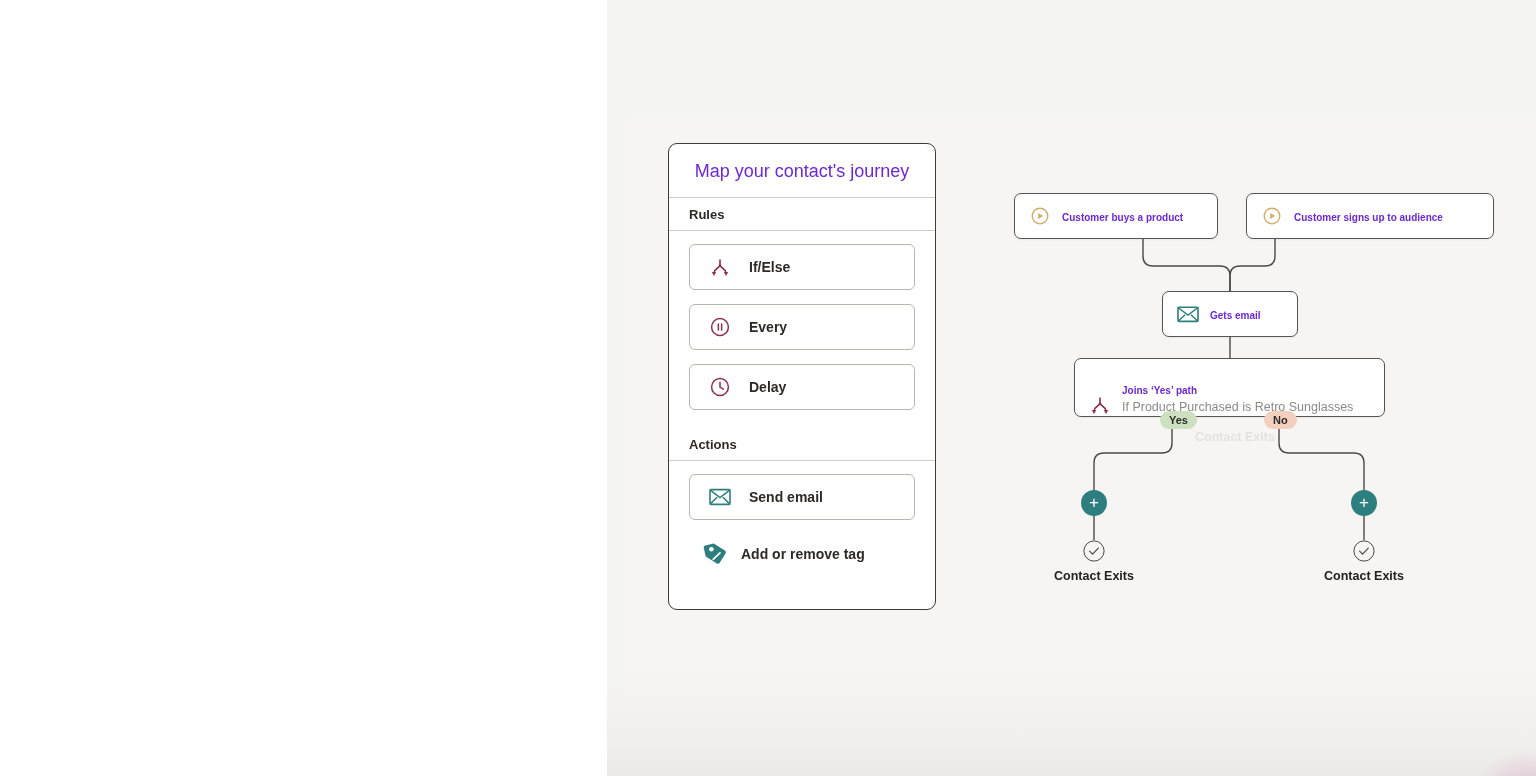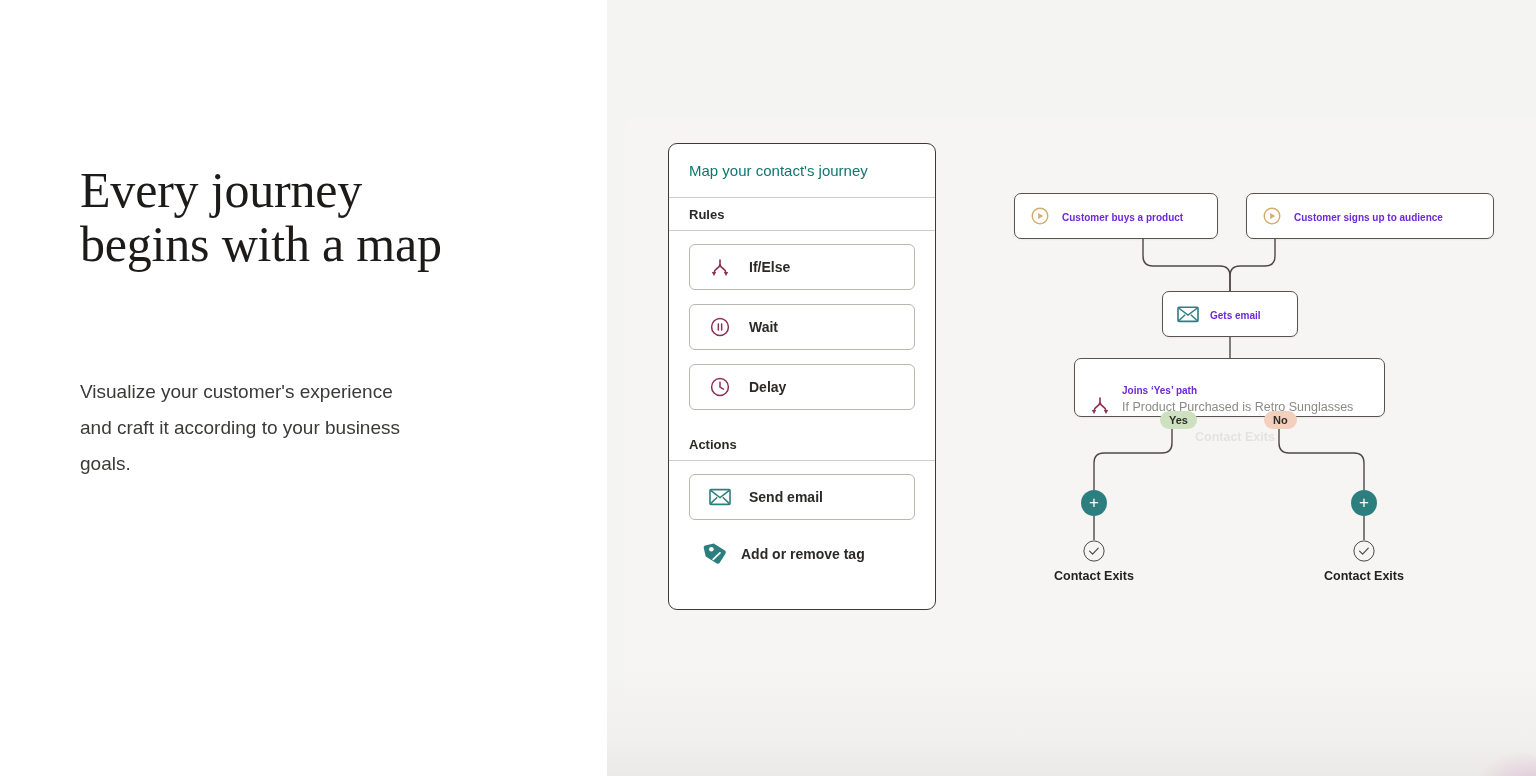--- a/index.html
+++ b/index.html
@@ -99,25 +99,26 @@
     background: #ffffff;
     border: 1.6px solid #3d3a36;
     border-radius: 9px;
     box-sizing: border-box;
     overflow: hidden;
   }
   .palette-title {
     height: 54px;
     line-height: 54px;
     padding: 0 20px;
-    font-size: 15px;
-    color: #0f766e;
+    font-size: 18px;
+    color: #6d28d9;
     border-bottom: 1px solid #cfcdc9;
     box-sizing: border-box;
     white-space: nowrap;
+    text-align: center;
   }
   .section-head {
     height: 33px;
     line-height: 33px;
     padding: 0 20px;
     font-size: 13px;
     font-weight: 700;
     color: #2b2a28;
     border-bottom: 1px solid #cfcdc9;
     box-sizing: border-box;
@@ -255,24 +256,20 @@
     font-weight: 700;
     color: rgba(140,138,133,0.17);
     white-space: nowrap;
   }
 </style>
 </head>
 <body>
 
 <div id="root">
 
-  <section class="left-pane">
-    <h1 class="headline">Every journey begins with a map</h1>
-    <p class="subcopy">Visualize your customer's experience and craft it according to your business goals.</p>
-  </section>
 
   <section class="right-pane">
     <div class="canvas-card"></div>
 
     <div class="palette">
       <div class="palette-title">Map your contact's journey</div>
 
       <div class="section-head">Rules</div>
       <div class="section-body">
 
@@ -288,21 +285,21 @@
         </div>
 
         <div class="item">
           <span class="glyph">
             <svg width="20" height="20" viewBox="0 0 20 20">
               <circle cx="10" cy="10" r="8.4" fill="none" stroke="#8e2f54" stroke-width="1.5"></circle>
               <rect x="7.6" y="6.3" width="1.5" height="7.4" rx="0.6" fill="#8e2f54"></rect>
               <rect x="10.9" y="6.3" width="1.5" height="7.4" rx="0.6" fill="#8e2f54"></rect>
             </svg>
           </span>
-          <span class="label">Wait</span>
+          <span class="label">Every</span>
         </div>
 
         <div class="item">
           <span class="glyph">
             <svg width="20" height="20" viewBox="0 0 20 20">
               <circle cx="10" cy="10" r="8.4" fill="none" stroke="#8e2f54" stroke-width="1.5"></circle>
               <path d="M10 5.2 L10 10.2 L13.4 12.1" fill="none" stroke="#8e2f54" stroke-width="1.5" stroke-linecap="round" stroke-linejoin="round"></path>
             </svg>
           </span>
           <span class="label">Delay</span>

